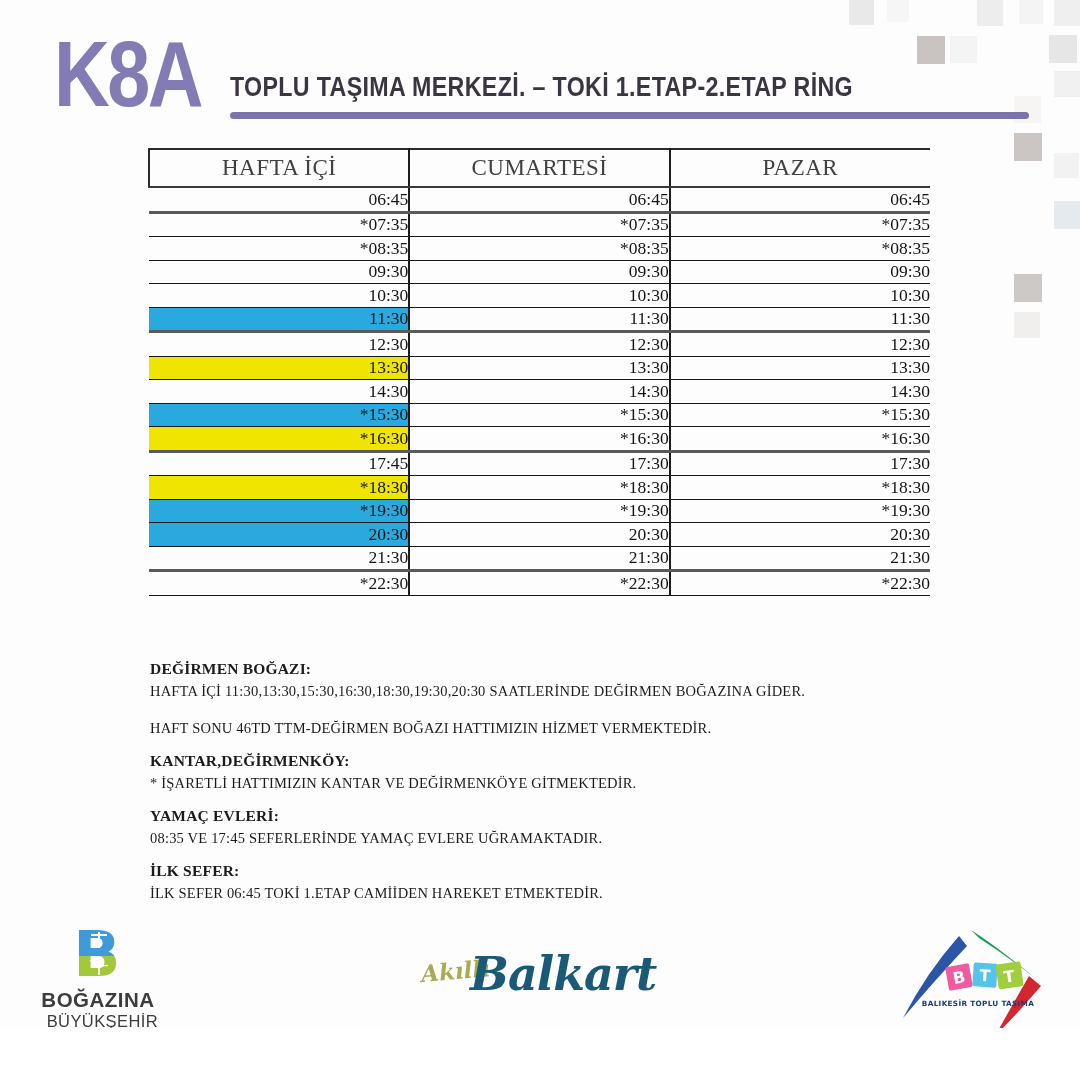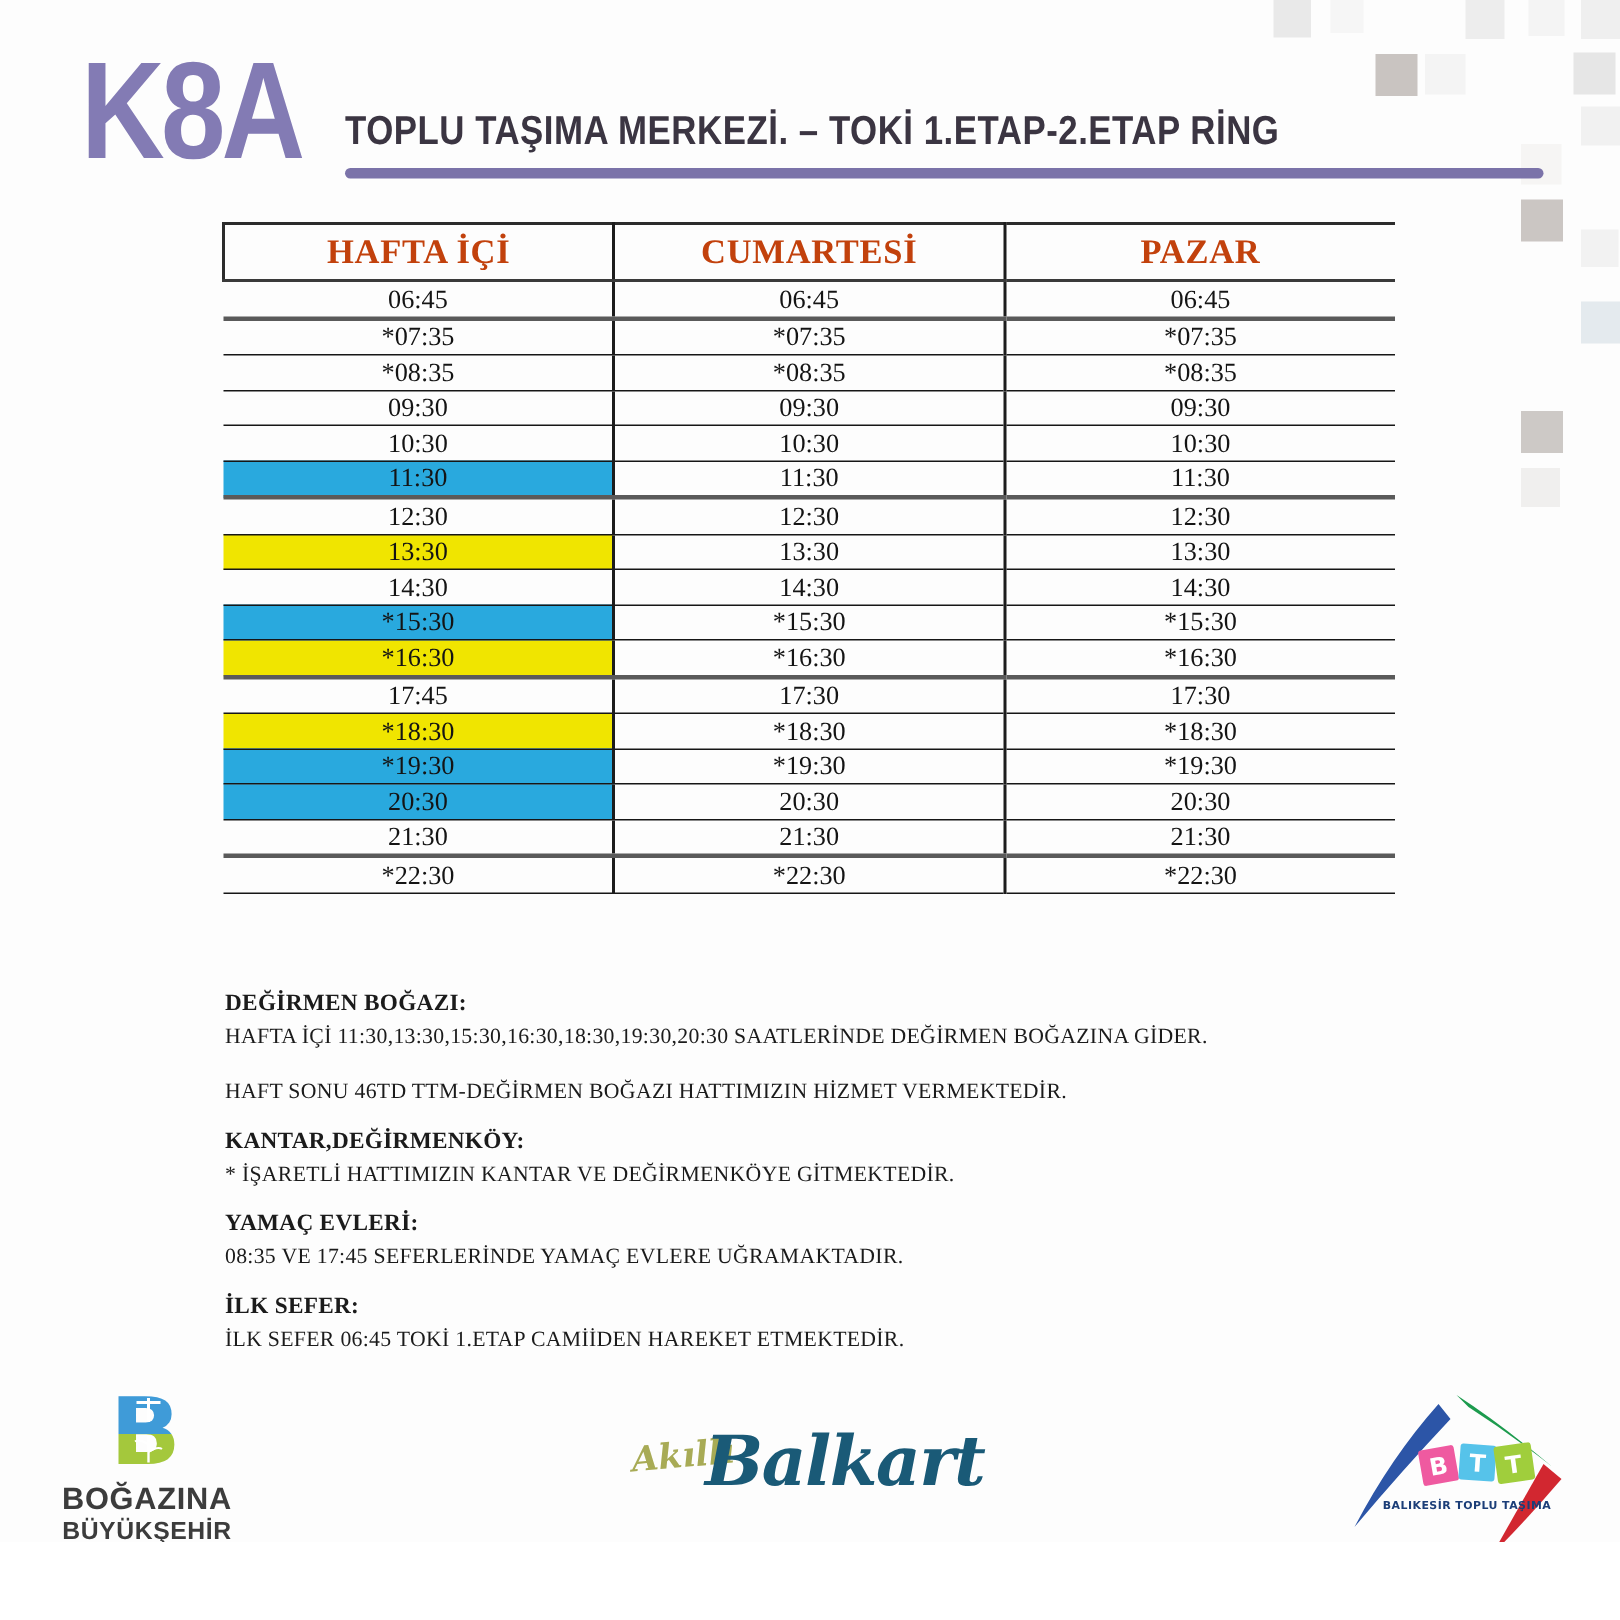--- a/index.html
+++ b/index.html
@@ -26,52 +26,52 @@
     background:#7b73a9;border-radius:4px;
   }
 
   
   table.schedule{
     position:absolute;left:148px;top:148px;width:782px;
     border-collapse:collapse;table-layout:fixed;
     font-family:"Liberation Serif",serif;
   }
   table.schedule th{
-    height:34px;font-size:23px;font-weight:bold;color:#c2410c;
+    height:34px;font-size:23px;font-weight:normal;color:#404040;
     border-top:2px solid #2b2b2b;border-bottom:2px solid #3a3a3a;
     letter-spacing:.5px;
   }
   table.schedule th:first-child{border-left:2px solid #2b2b2b;}
   table.schedule th:nth-child(1),table.schedule th:nth-child(2),
   table.schedule td:nth-child(1),table.schedule td:nth-child(2){
     border-right:2px solid #1c1c1c;
   }
   table.schedule td{
-    height:22.5px;text-align:center;font-size:17.5px;color:#141414;
+    height:22.5px;text-align:right;font-size:17.5px;color:#141414;
     border-bottom:1px solid #161616;padding:0;
   }
   tr.group td{border-bottom:3px solid #5a5a5a;}
   td.hl-blue{background:#29a9de;}
   td.hl-yellow{background:#f0e500;}
 
   
   .notes{
     position:absolute;left:150px;top:660px;width:720px;
     font-family:"Liberation Serif",serif;color:#1b1b1b;
   }
   .note{margin-bottom:15px;}
   .note h3{margin:0 0 5px 0;font-size:15.5px;font-weight:bold;letter-spacing:.2px;}
   .note p{margin:0 0 20px 0;font-size:14.5px;letter-spacing:.2px;}
   .note p:last-child{margin-bottom:0;}
 
   
   .muni{position:absolute;left:38px;top:924px;width:120px;text-align:center;color:#3c3c3c;}
   .muni svg{display:block;margin:0 auto 4px auto;}
   .muni-l1{font-size:20.5px;font-weight:bold;letter-spacing:.5px;}
-  .muni-l2{font-size:16.5px;font-weight:bold;letter-spacing:.4px;}
+  .muni-l2{font-size:16.5px;font-weight:normal;letter-spacing:.4px;text-align:right;}
   .muni-l3{font-size:17px;font-weight:500;letter-spacing:3.2px;margin-top:2px;}
 
   .bk-a{
     position:absolute;left:421px;top:957px;
     font-family:"DejaVu Serif",serif;font-style:italic;font-weight:bold;
     font-size:23px;color:#a8ab56;transform:rotate(-5deg);
   }
   .bk-b{
     position:absolute;left:470px;top:934px;
     font-family:"DejaVu Serif",serif;font-style:italic;font-weight:bold;

